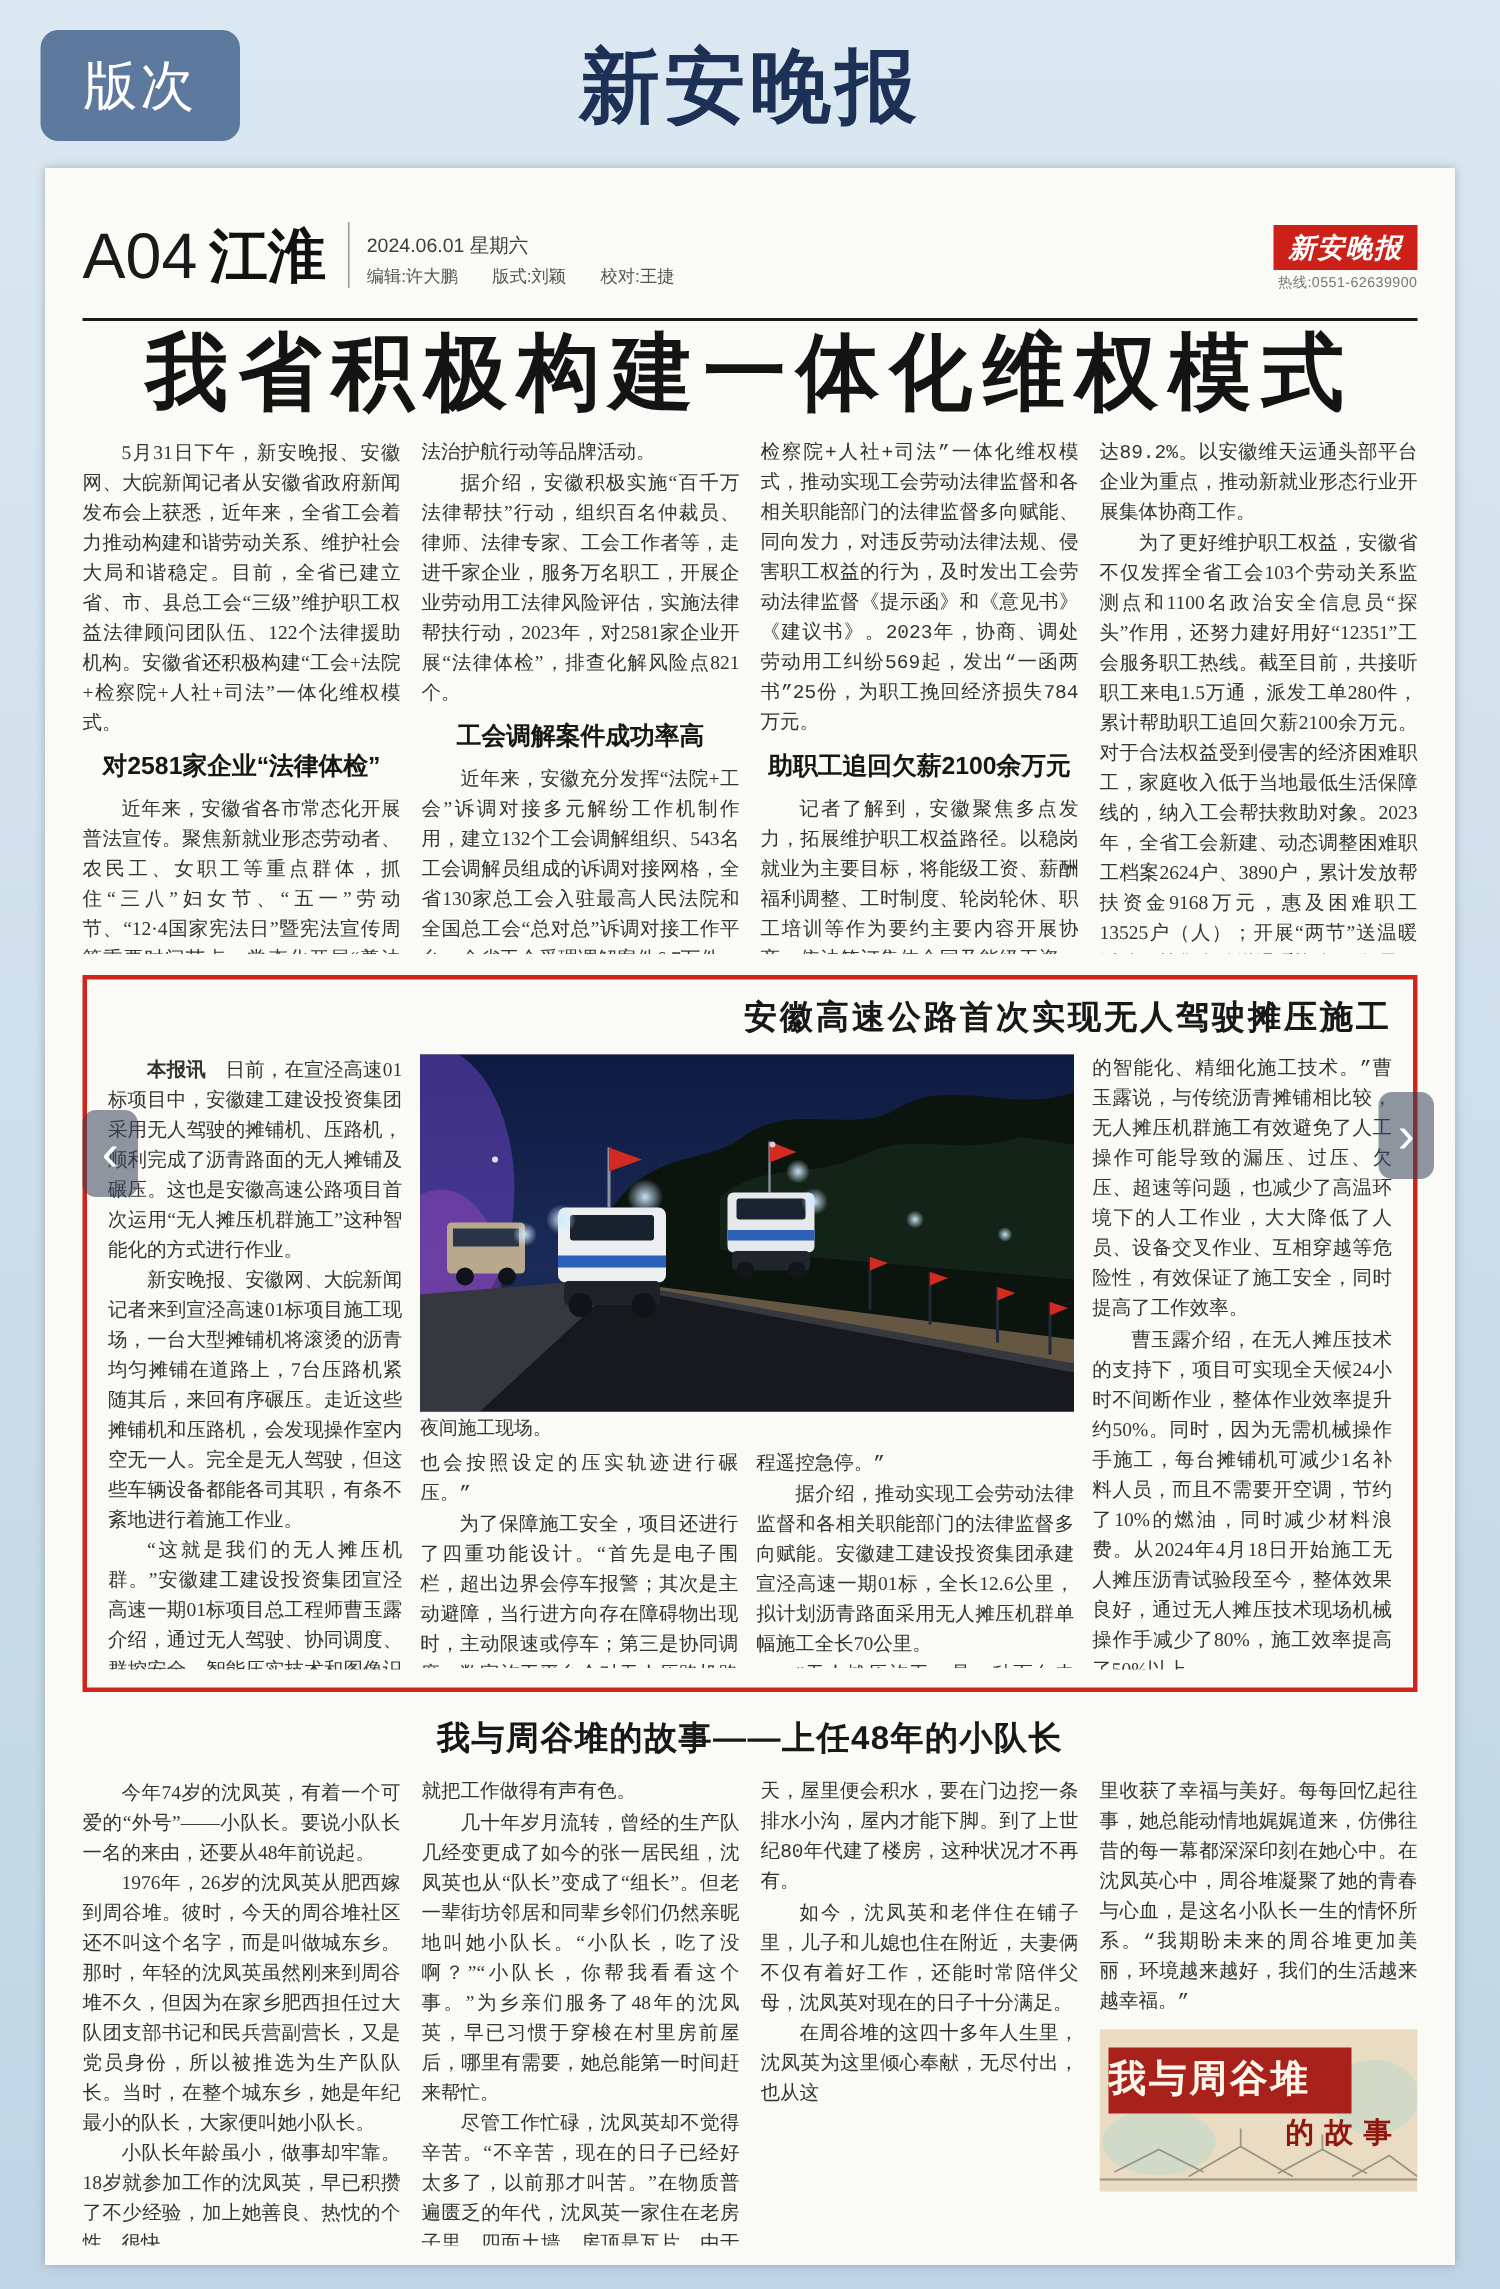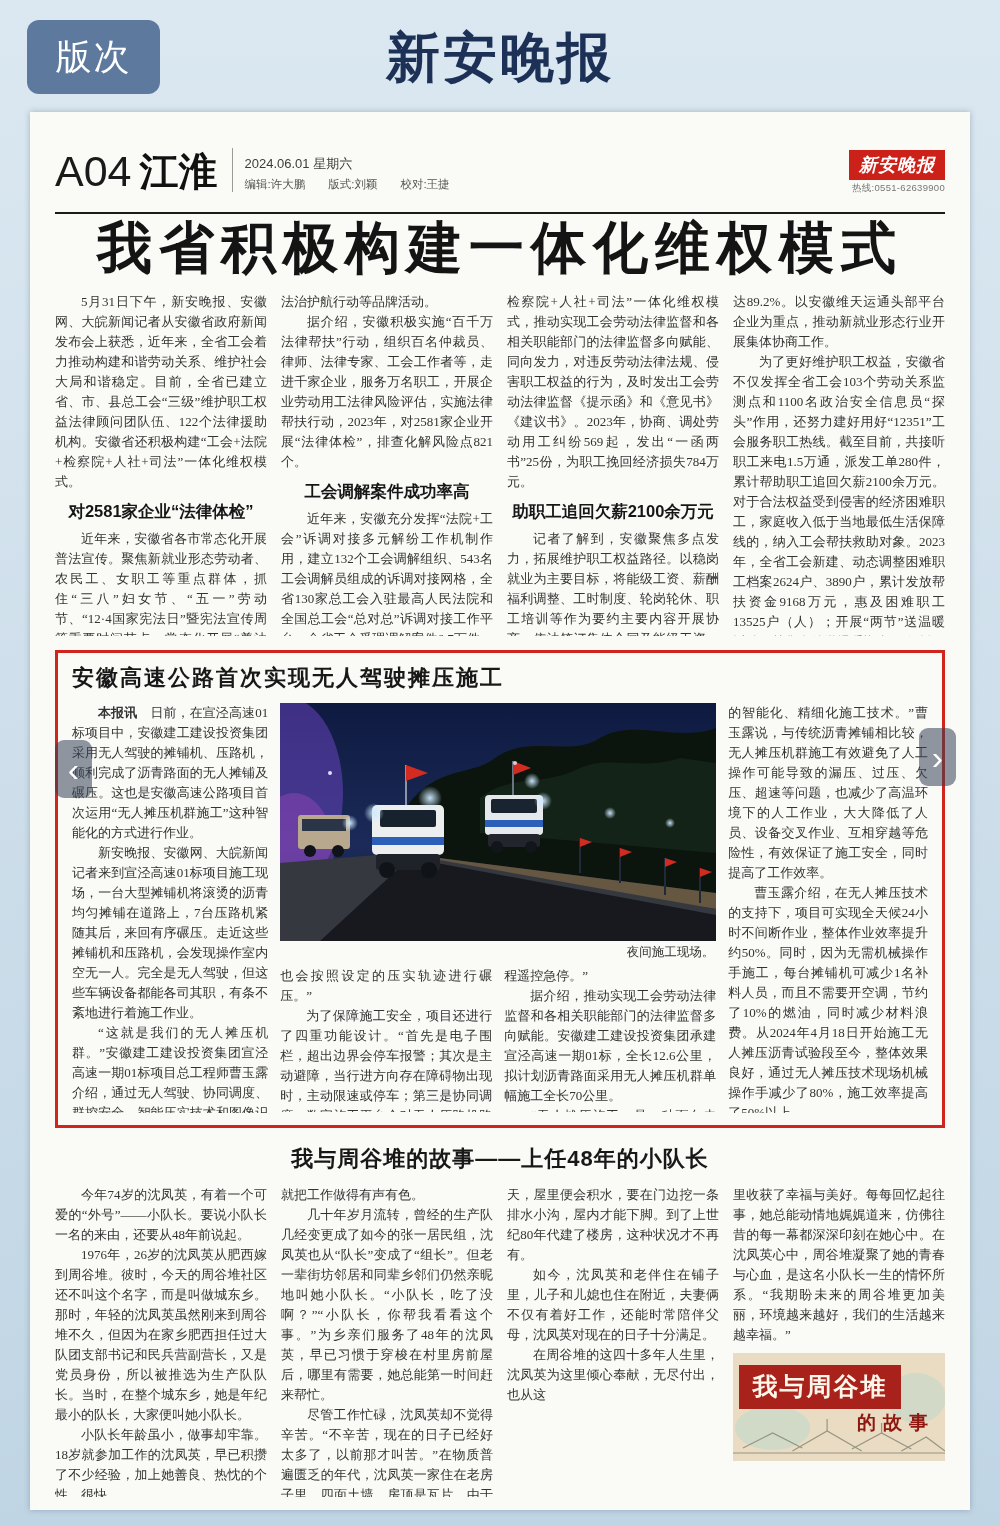--- a/index.html
+++ b/index.html
@@ -53,58 +53,58 @@
     margin-top:4px;text-align:center;font-size:55px;font-weight:900;
     letter-spacing:7px;color:#141414;line-height:60px;
     transform:scaleY(1.02);
   }
   .cols{display:flex;gap:14px;margin-top:14px;}
   .col{flex:1;min-width:0;overflow:hidden;
     font-family:"Liberation Serif",serif;font-size:13px;line-height:20px;
     text-align:justify;color:#333;}
   .cols-top{height:344px;}
   .p{margin:0;text-indent:2em;}
-  .cont{text-indent:0;}
+  .cont{text-indent:0;font-family:Liberation Mono, monospace;}
   .subhead{font-family:"Liberation Sans",sans-serif;font-size:16.5px;font-weight:bold;
     text-align:center;color:#161616;margin:9px 0 8px;text-indent:0;}
   .byline-left{font-weight:bold;text-indent:2em;margin:0;color:#222;}
   .lead-tag{font-weight:bold;}
   
   .red-box{
     margin-top:14px;border:3px solid #d0241c;padding:8px 14px 10px;
     box-sizing:border-box;position:relative;height:478px;
   }
-  .headline-2{text-align:left;font-size:22px;font-weight:bold;color:#181818;
+  .headline-2{text-align:right;font-size:22px;font-weight:bold;color:#181818;
     letter-spacing:2px;margin:2px 0 10px;}
   .boxed-body{display:flex;gap:12px;}
   .bcol-left{width:212px;}
   .bcol-right{width:216px;}
   .bcol-mid{width:436px;flex:none;}
   .bcol{overflow:hidden;height:410px;
     font-family:"Liberation Serif",serif;font-size:13px;line-height:20px;
     text-align:justify;color:#333;}
   .photo{width:436px;height:238px;display:block;background:#0d1733;}
-  .photo-caption{text-align:right;font-size:12.5px;color:#333;margin:3px 2px 5px 0;
+  .photo-caption{font-size:12.5px;color:#333;margin:3px 2px 5px 0;
     font-family:"Liberation Serif",serif;}
   .sub-cols{display:flex;gap:12px;height:146px;overflow:hidden;}
   .sub-col{flex:1;min-width:0;overflow:hidden;
     font-family:"Liberation Serif",serif;font-size:13px;line-height:20px;
     text-align:justify;color:#333;}
   
   .headline-3{margin-top:16px;text-align:center;font-size:22px;font-weight:bold;
     color:#181818;letter-spacing:1px;}
   .cols-bottom{height:312px;margin-top:11px;}
   .story-graphic{
     margin-top:8px;width:100%;height:108px;position:relative;
     background:#e9dcc2;overflow:hidden;
   }
   .story-banner{
     position:absolute;left:6px;top:12px;width:162px;height:44px;background:#a8211a;
     color:#fdf6ea;font-family:"Liberation Serif",serif;font-weight:bold;
-    font-size:25px;line-height:44px;text-align:center;letter-spacing:2px;
+    font-size:25px;line-height:44px;text-align:left;letter-spacing:2px;
   }
   .story-sub{
     position:absolute;right:10px;top:60px;color:#8f170f;font-weight:bold;
     font-family:"Liberation Serif",serif;font-size:19px;letter-spacing:7px;
   }
   
   .nav-arrow{
     position:absolute;width:37px;height:58px;background:rgba(55,66,88,.55);
     border:none;border-radius:9px;color:#fff;font-size:34px;line-height:54px;
     text-align:center;cursor:pointer;z-index:5;padding:0;

